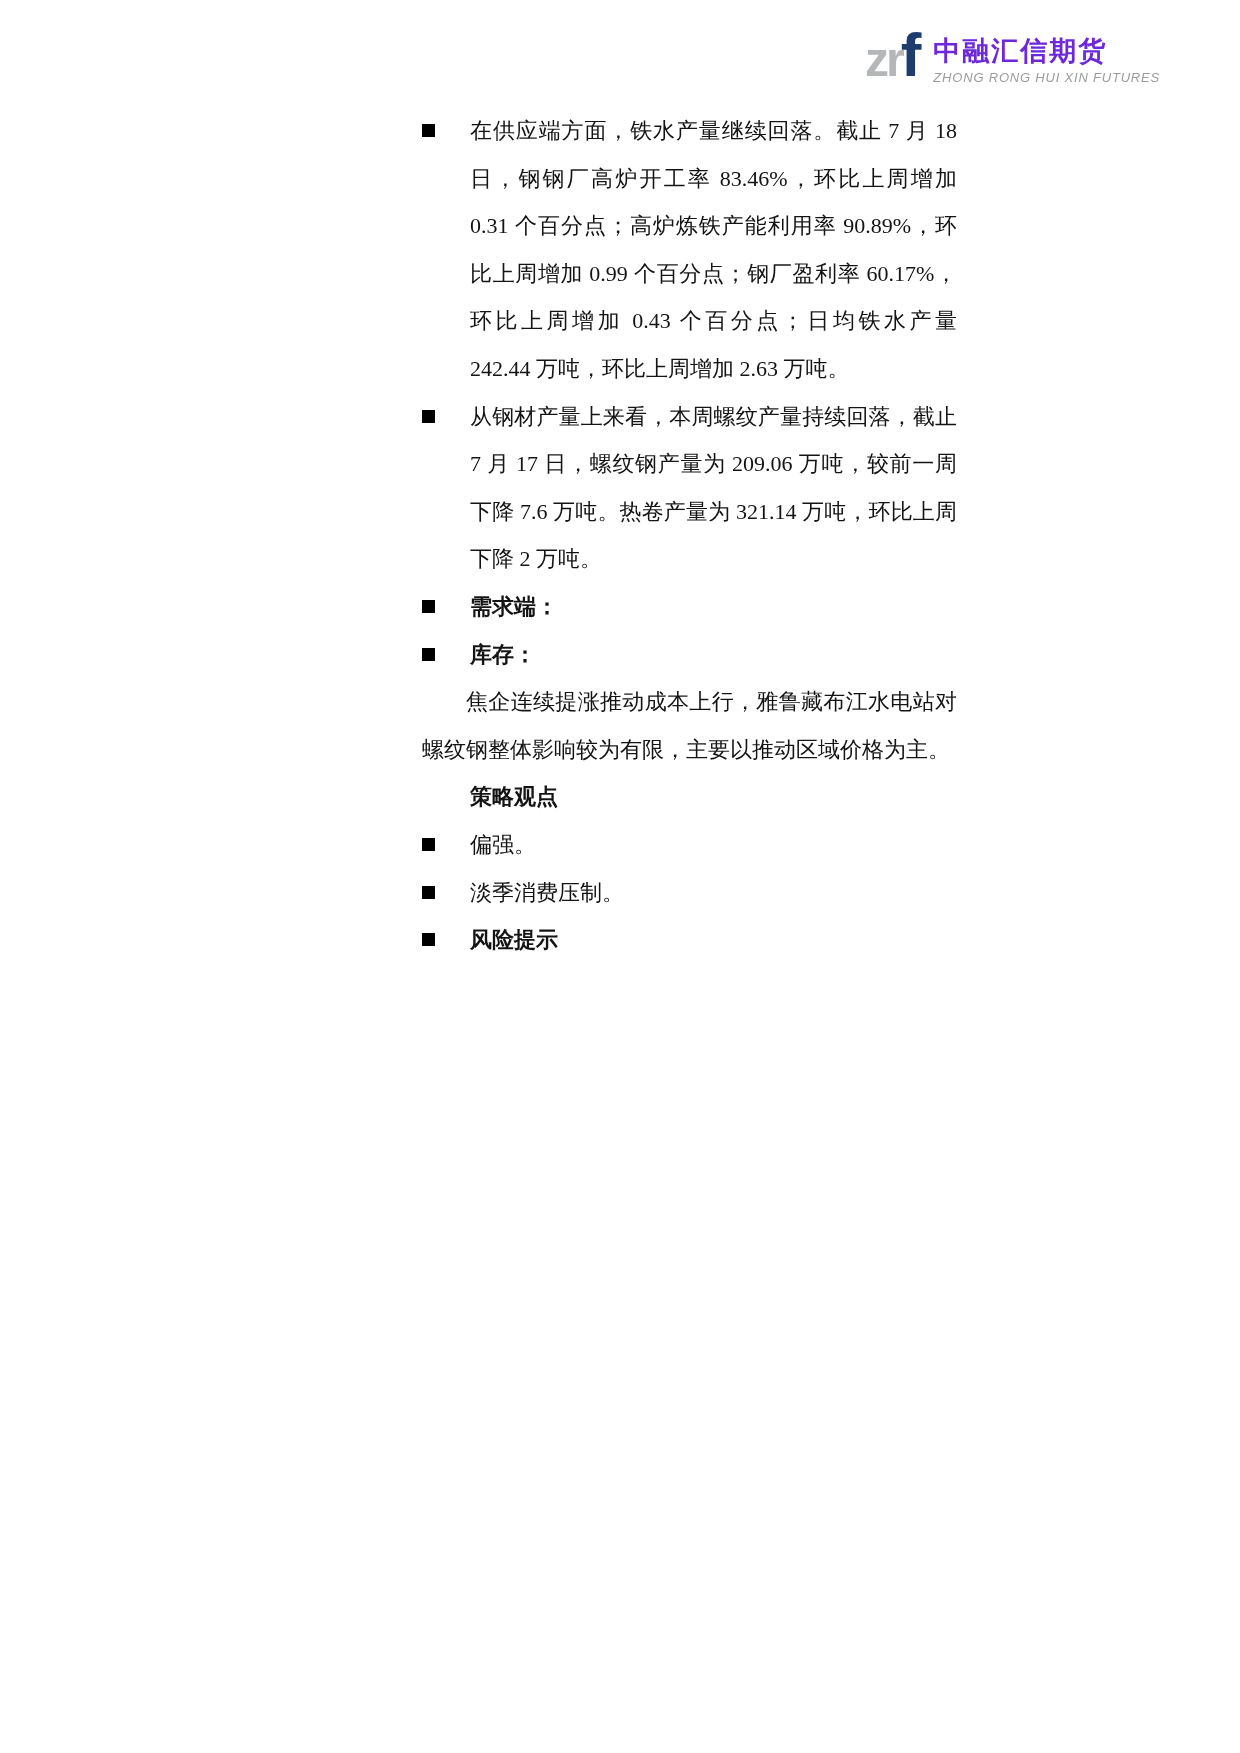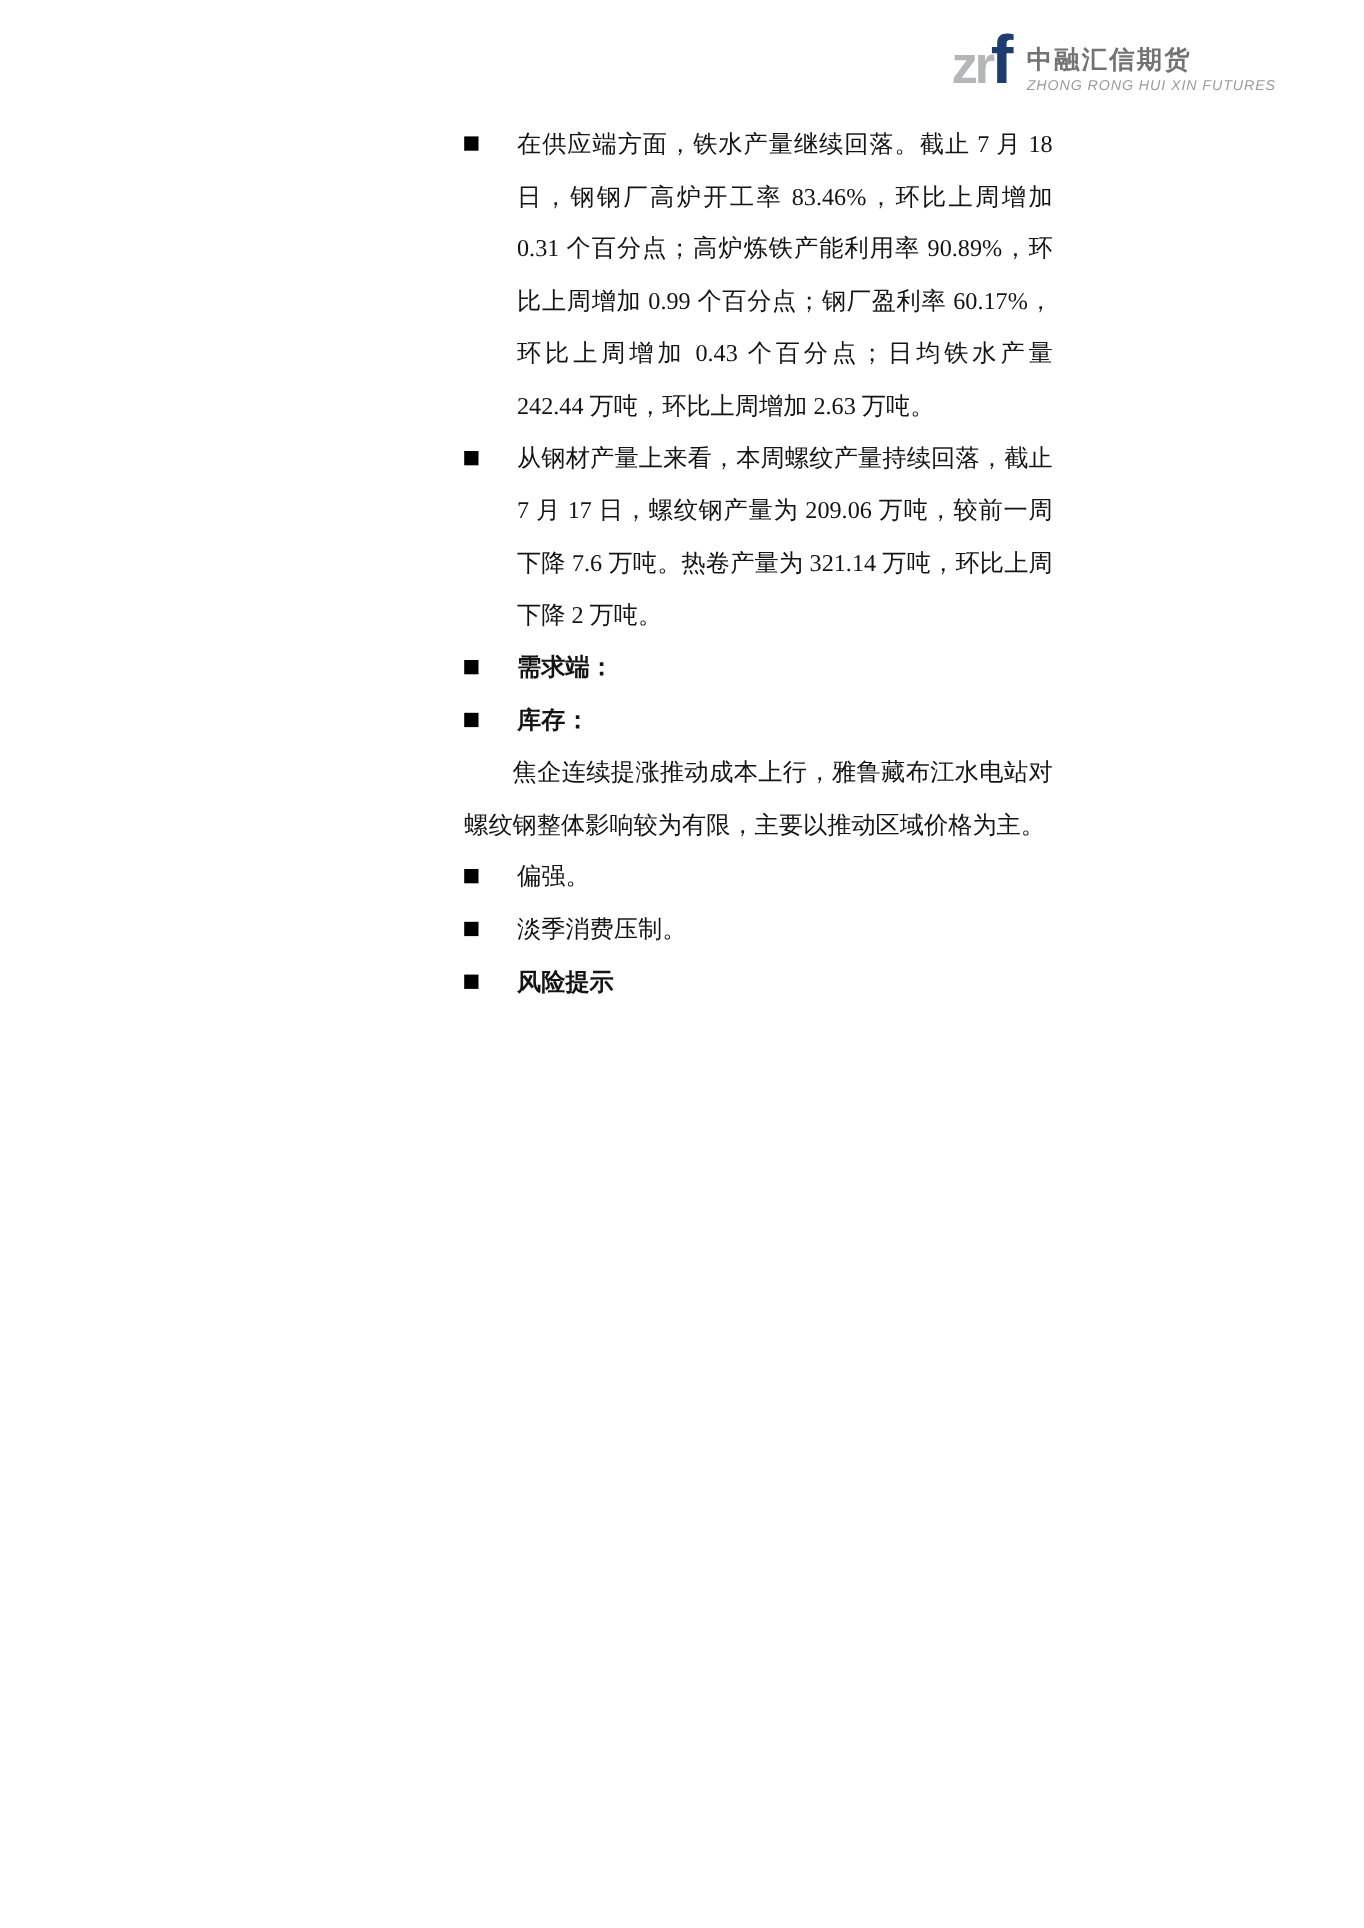--- a/index.html
+++ b/index.html
@@ -18,21 +18,21 @@
     display:flex; align-items:flex-end; gap:12px;
   }
   .logo-zrf {
     display:flex; align-items:baseline; line-height:1;
     font-family:"Liberation Sans","DejaVu Sans",sans-serif; font-weight:bold;
   }
   .logo-zr { font-size:48px; color:#b4b6b8; letter-spacing:-3px; }
   .logo-f  { font-size:62px; color:#1e3c6e; margin-left:-1px; }
   .logo-names { padding-bottom:1px; font-family:"Liberation Sans","DejaVu Sans",sans-serif; }
   .logo-cn {
-    font-size:23px; font-weight:bold; color:#737373;
+    font-size:27px; font-weight:bold; color:#6d28d9;
     letter-spacing:2px; line-height:1.1; white-space:nowrap;
   }
   .logo-en {
     font-size:13px; color:#9a9c9e; letter-spacing:0.8px;
     margin-top:3px; white-space:nowrap;font-style:italic;
   }
 
   
   .content {
     position:absolute; left:422px; top:107px; width:535px;
@@ -92,20 +92,21 @@
         <div class="bullet-item bold">
           <span class="bullet-marker"></span>
           <div class="bullet-text">需求端：</div>
         </div>
         <div class="bullet-item bold">
           <span class="bullet-marker"></span>
           <div class="bullet-text">库存：</div>
         </div>
       </div>
     <p class="summary">焦企连续提涨推动成本上行，雅鲁藏布江水电站对螺纹钢整体影响较为有限，主要以推动区域价格为主。</p>
+    <h3 class="strategy">策略观点</h3>
     <div id="post-bullet-list">
         <div class="bullet-item">
           <span class="bullet-marker"></span>
           <div class="bullet-text">偏强。</div>
         </div>
         <div class="bullet-item">
           <span class="bullet-marker"></span>
           <div class="bullet-text">淡季消费压制。</div>
         </div>
         <div class="bullet-item bold">

